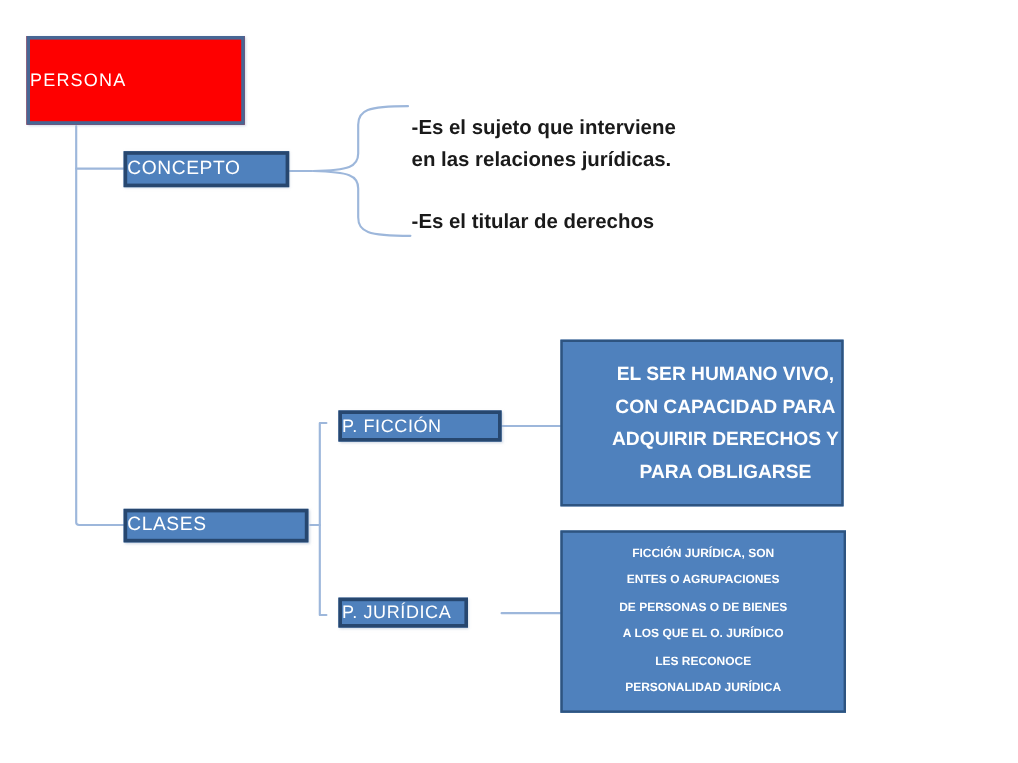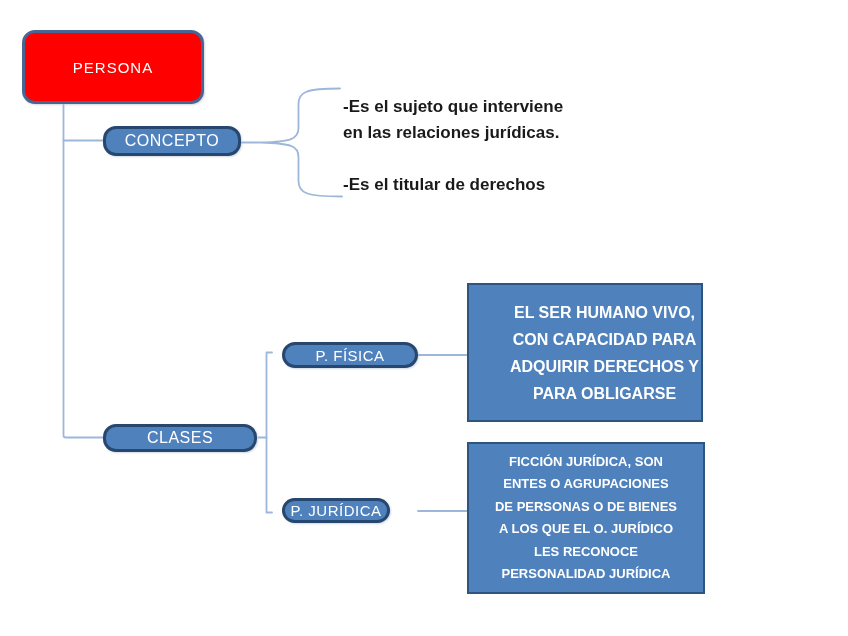--- a/index.html
+++ b/index.html
@@ -15,25 +15,24 @@
   .connector-layer {
     position: absolute;
     left: 0; top: 0;
     width: 848px; height: 636px;
     pointer-events: none;
   }
   .node {
     position: absolute;
     display: flex;
     align-items: center;
-    justify-content: center;
+    justify-content: flex-start;
     text-align: center;
     color: #ffffff;
     box-shadow: 1px 1px 2px rgba(170,185,205,0.55);
-    border-radius: 13px;
   }
   .node-root {
     left: 22px; top: 30px;
     width: 182px; height: 74px;
     background: #fe0000;
     border: 3px solid #476694;
     font-size: 15px;
     letter-spacing: 1px;
   }
   .node-branch {
@@ -61,21 +60,21 @@
   .desc-fisica {
     left: 467px; top: 283px;
     width: 236px; height: 139px;
     font-size: 16px;
     line-height: 27px;
     padding-left: 39px;
   }
   .desc-juridica {
     left: 467px; top: 442px;
     width: 238px; height: 152px;
-    font-size: 13px;
+    font-size: 10px;
     line-height: 22.5px;
   }
   .brace-notes {
     position: absolute;
     left: 343px; top: 94px;
     width: 270px;
     color: #1a1a1a;
     font-size: 17px;
     font-weight: 700;
     line-height: 26px;
@@ -118,21 +117,21 @@
   <div class="brace-notes">-Es el sujeto que interviene
 en las relaciones jurídicas.
 
 -Es el titular de derechos</div>
 
   <div class="node node-branch node-clases">
     <span>CLASES</span>
   </div>
 
   <div class="node node-branch node-fisica">
-    <span>P. FÍSICA</span>
+    <span>P. FICCIÓN</span>
   </div>
 
   <div class="node node-branch node-juridica">
     <span>P. JURÍDICA</span>
   </div>
 
   <div class="desc-box desc-fisica">EL SER HUMANO VIVO,
 CON CAPACIDAD PARA
 ADQUIRIR DERECHOS Y
 PARA OBLIGARSE</div>

